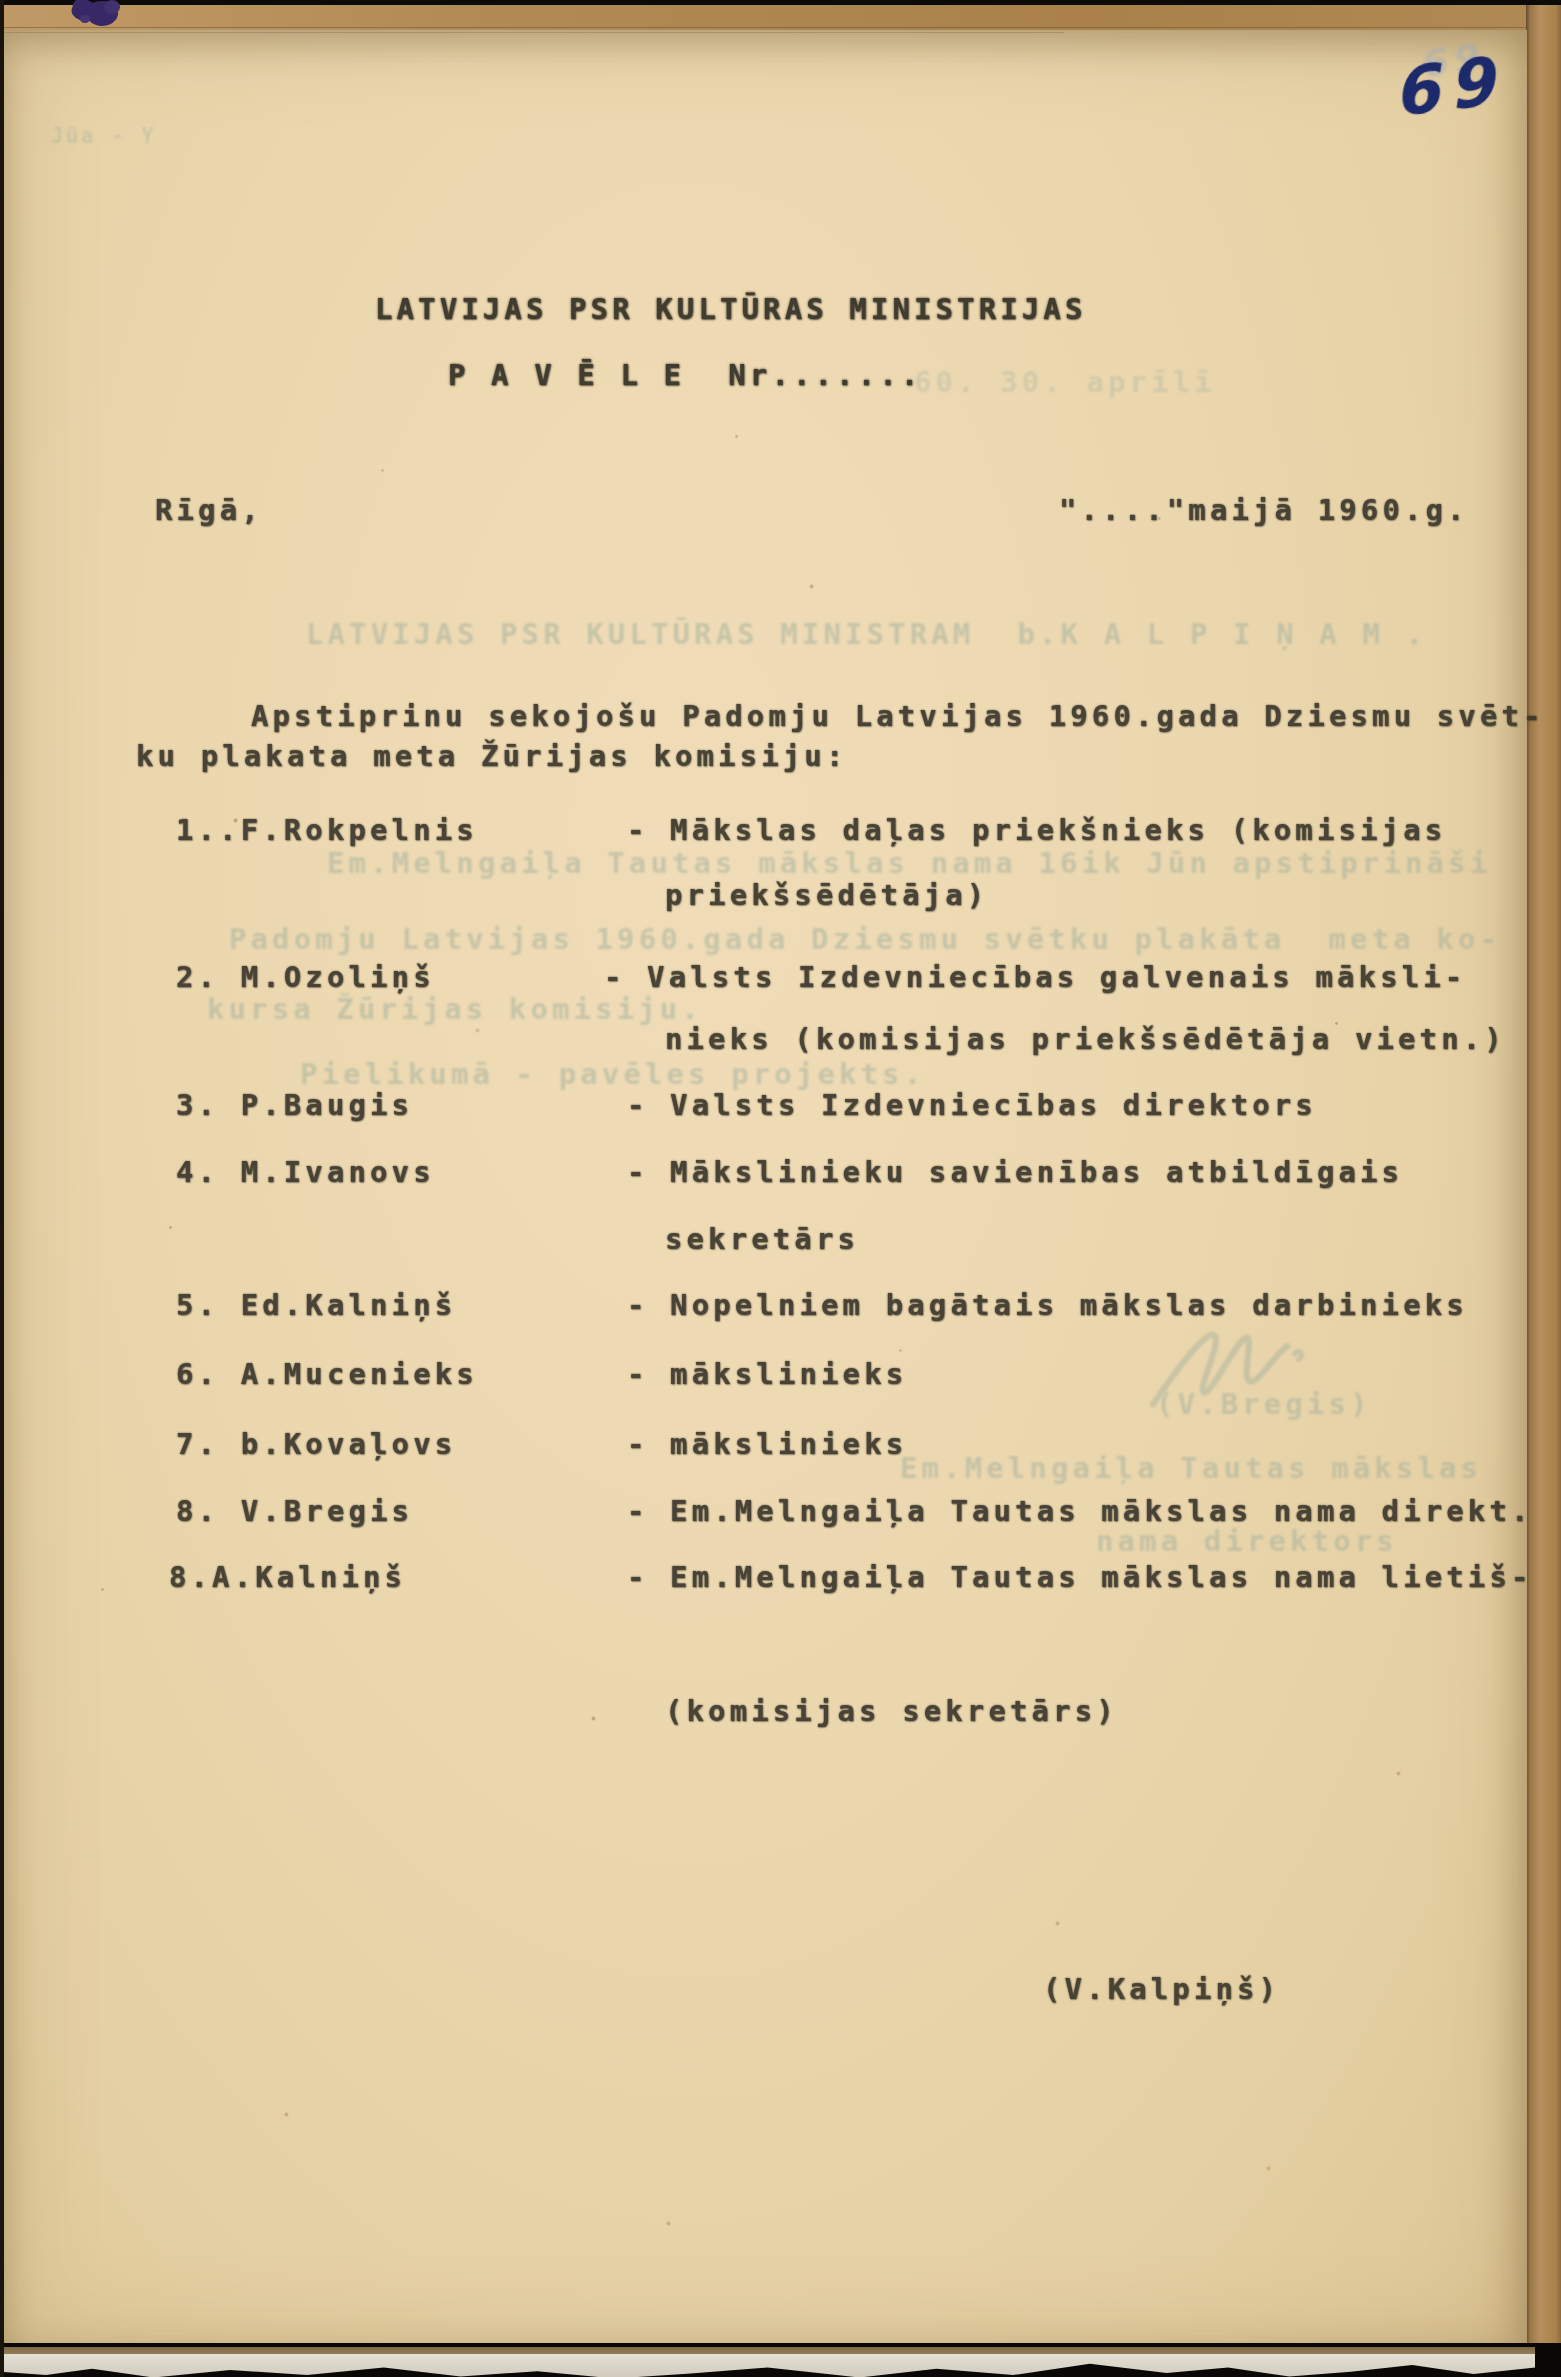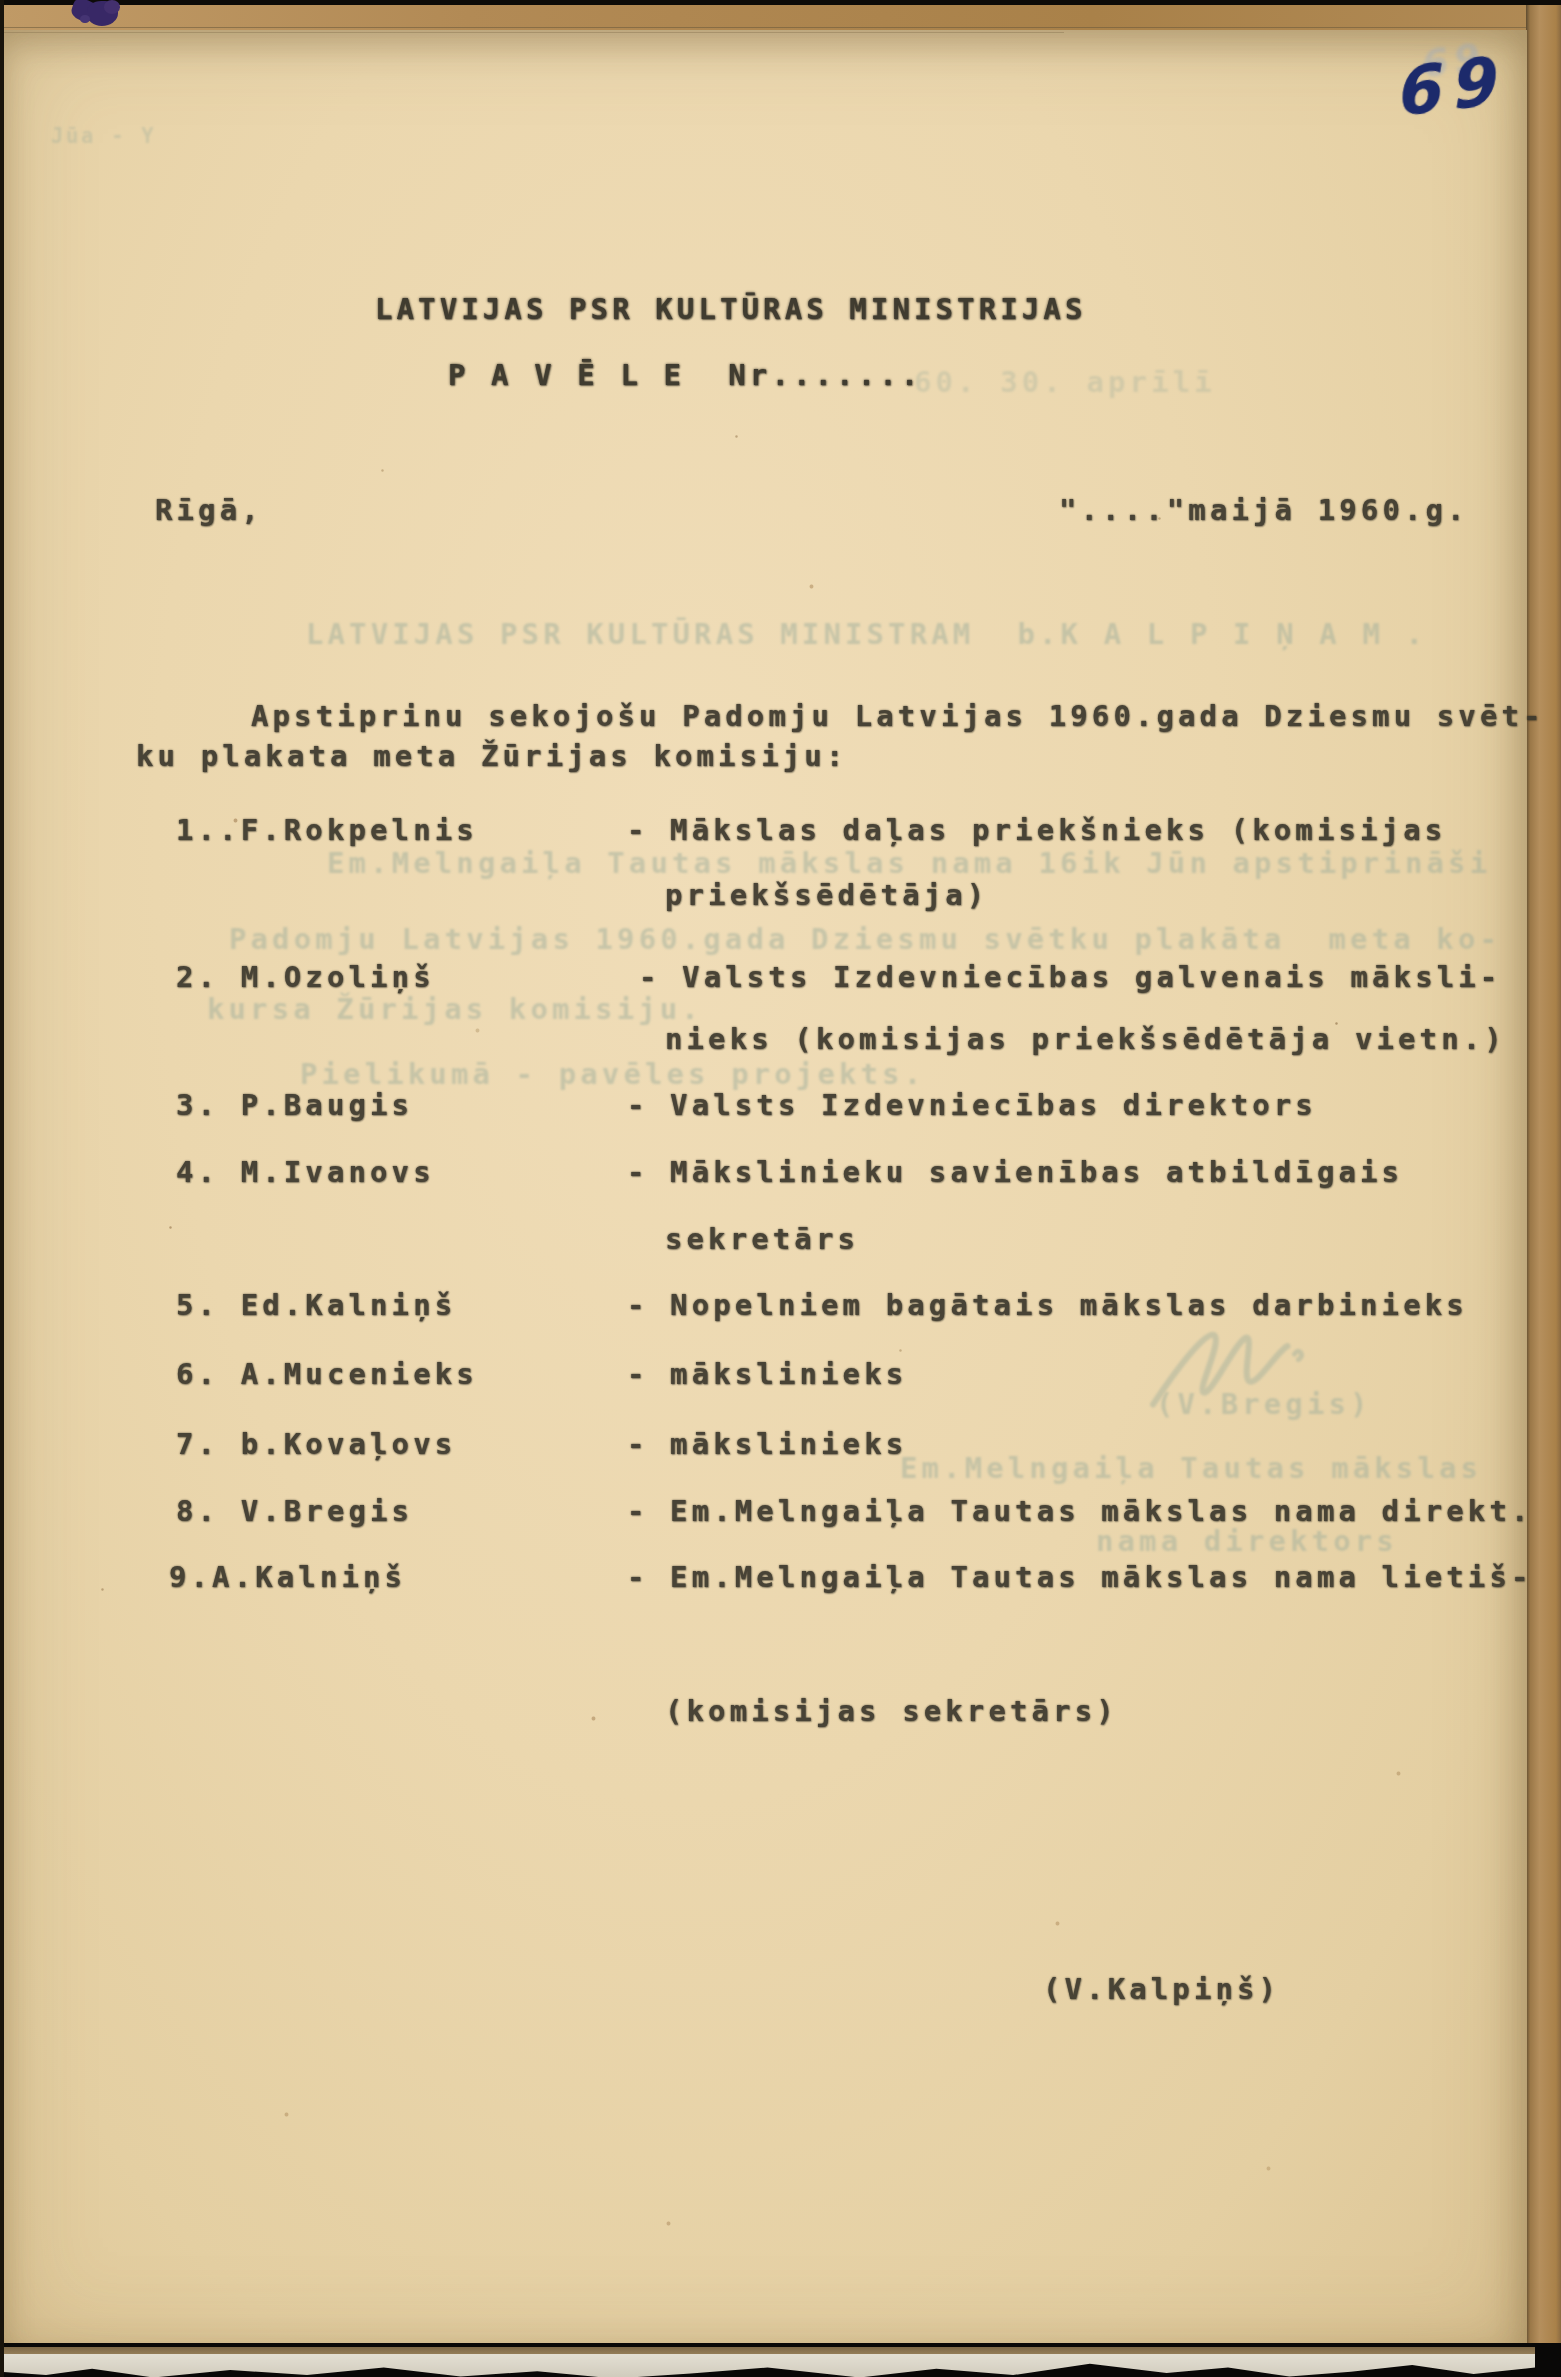--- a/index.html
+++ b/index.html
@@ -104,21 +104,21 @@
   <div class="tl" style="left:1059px;top:496px">"...."maijā 1960.g.</div>
 
   <div class="tl" style="left:251px;top:702px">Apstiprinu sekojošu Padomju Latvijas 1960.gada Dziesmu svēt-</div>
   <div class="tl" style="left:136px;top:742px">ku plakata meta Žūrijas komisiju:</div>
 
   <div class="tl" style="left:176px;top:816px">1..F.Rokpelnis</div>
   <div class="tl" style="left:627px;top:816px">- Mākslas daļas priekšnieks (komisijas</div>
   <div class="tl" style="left:665px;top:881px">priekšsēdētāja)</div>
 
   <div class="tl" style="left:176px;top:963px">2. M.Ozoliņš</div>
-  <div class="tl" style="left:639px;top:963px">- Valsts Izdevniecības galvenais māksli-</div>
+  <div class="tl" style="left:604px;top:963px">- Valsts Izdevniecības galvenais māksli-</div>
   <div class="tl" style="left:665px;top:1025px">nieks (komisijas priekšsēdētāja vietn.)</div>
 
   <div class="tl" style="left:176px;top:1091px">3. P.Baugis</div>
   <div class="tl" style="left:627px;top:1091px">- Valsts Izdevniecības direktors</div>
 
   <div class="tl" style="left:176px;top:1158px">4. M.Ivanovs</div>
   <div class="tl" style="left:627px;top:1158px">- Mākslinieku savienības atbildīgais</div>
   <div class="tl" style="left:665px;top:1225px">sekretārs</div>
 
   <div class="tl" style="left:176px;top:1291px">5. Ed.Kalniņš</div>
@@ -126,21 +126,21 @@
 
   <div class="tl" style="left:176px;top:1360px">6. A.Mucenieks</div>
   <div class="tl" style="left:627px;top:1360px">- mākslinieks</div>
 
   <div class="tl" style="left:176px;top:1430px">7. b.Kovaļovs</div>
   <div class="tl" style="left:627px;top:1430px">- mākslinieks</div>
 
   <div class="tl" style="left:176px;top:1497px">8. V.Bregis</div>
   <div class="tl" style="left:627px;top:1497px">- Em.Melngaiļa Tautas mākslas nama direkt.</div>
 
-  <div class="tl" style="left:169px;top:1563px">9.A.Kalniņš</div>
+  <div class="tl" style="left:169px;top:1563px">8.A.Kalniņš</div>
   <div class="tl" style="left:627px;top:1563px">- Em.Melngaiļa Tautas mākslas nama lietiš-</div>
   <div class="tl" style="left:665px;top:1697px">(komisijas sekretārs)</div>
 
   <div class="tl" style="left:1043px;top:1975px">(V.Kalpiņš)</div>
 
   <div class="hand-ghost">69</div>
   <div class="hand">69</div>
 
   <div class="black-bottom"></div>
   <div class="brown-bottom-line"></div>

